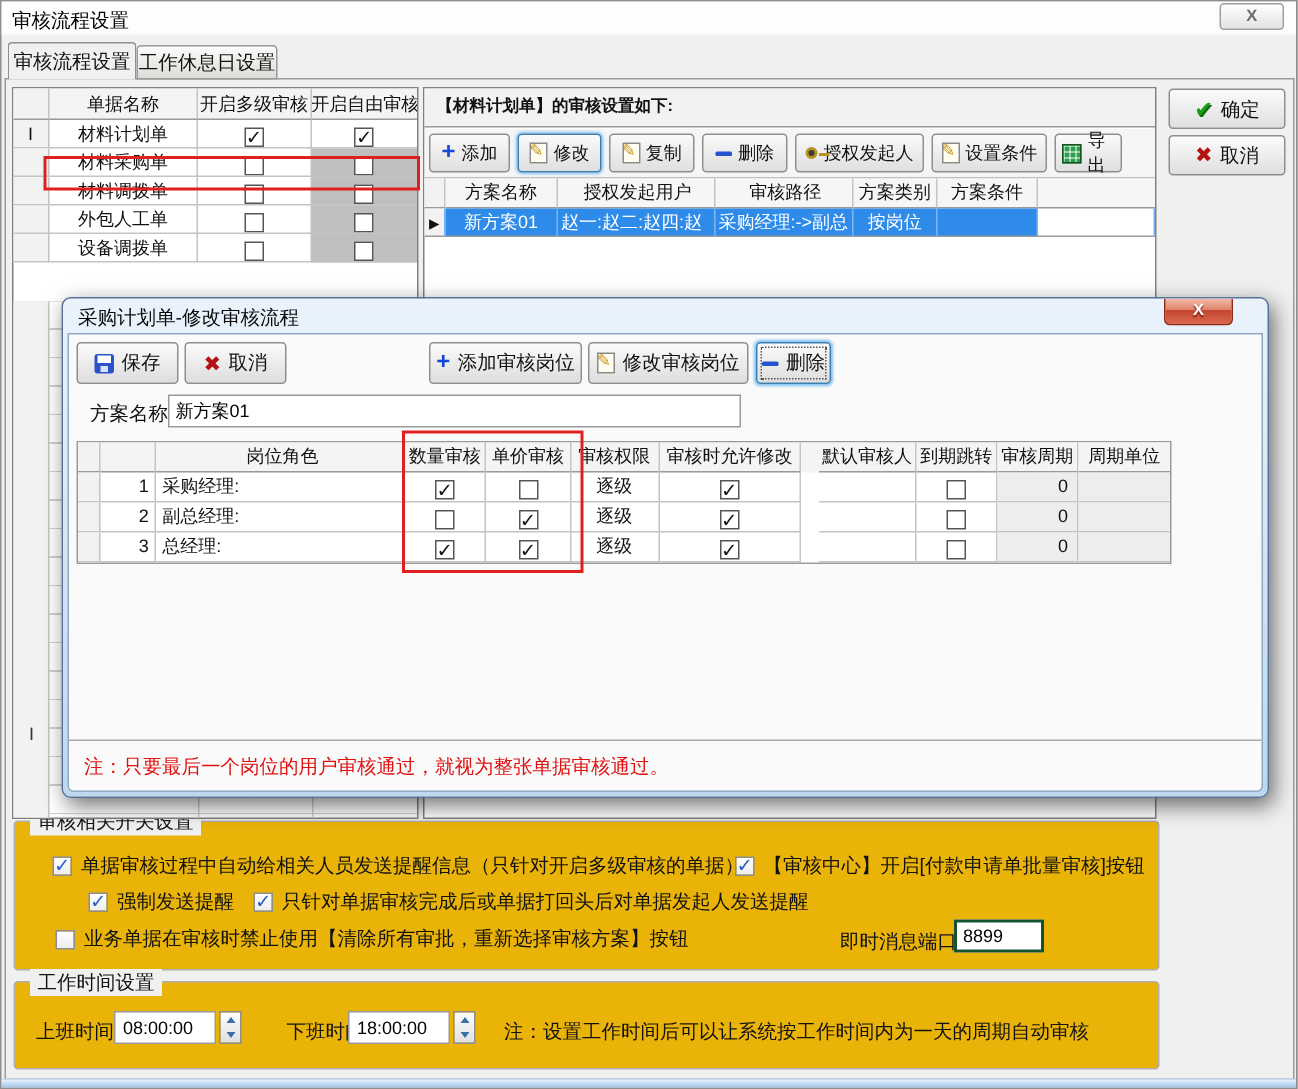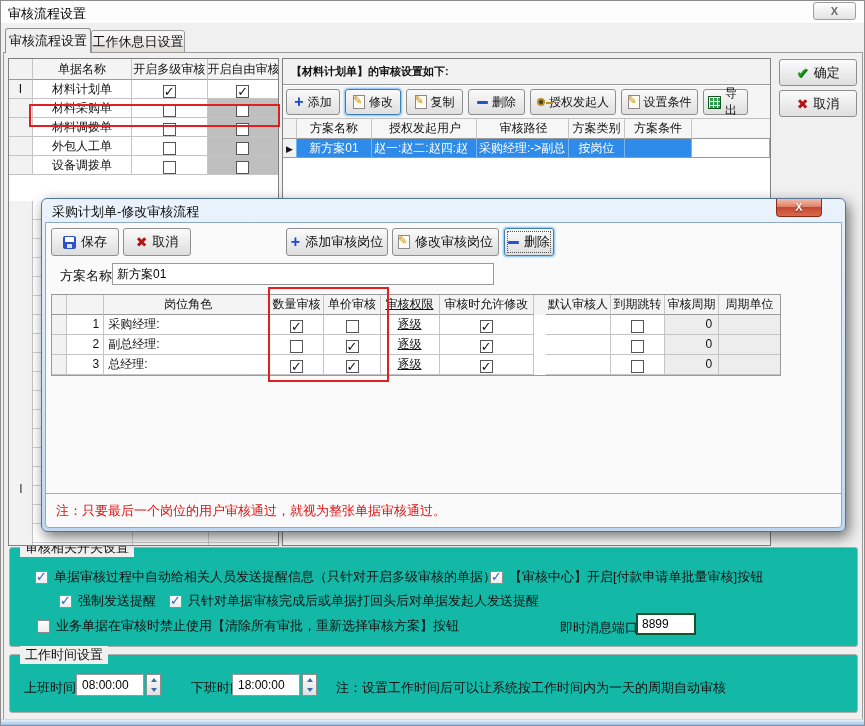--- a/index.html
+++ b/index.html
@@ -129,35 +129,35 @@
   .dgrid { position:absolute; left:5px; top:71px; width:730px; background:#fff;
     border:1px solid #9A9A9A; }
   .drow { display:flex; height:20px; }
   .drow.hdr { background:#F4F4F4; }
   .drow.hdr .cell { border-bottom:1px solid #9A9A9A; line-height:19px; text-align:center; }
   .dc0 { width:15px; background:#F2F2F2; }
   .dc-level { width:38px; text-align:right; padding-right:4px;gap:48px; }
   .dc-role { width:168px; text-align:left; padding-left:4px; }
   .dc-qty { width:56px; text-align:center; }
   .dc-price { width:57px; text-align:center; }
-  .dc-perm { width:60px; text-align:center;text-decoration:underline; }
+  .dc-perm { width:60px; text-align:center; }
   .dc-mod { width:96px; text-align:center; }
   .dc-def { width:66px;margin-left:12px; }
   .dc-jump { width:55px; text-align:center; }
   .dc-cycle { width:55px; text-align:right; padding-right:6px; background:#EDEDED; }
   .dc-unit { width:62px; background:#EDEDED; border-right:none; }
   .drow.hdr .dc-cycle, .drow.hdr .dc-unit { background:#F4F4F4; }
   .drow.hdr .dc-level { display:flex; align-items:center; justify-content:center; padding:0; }
   .dred { position:absolute; left:222px; top:64px; width:121px; height:95px;
     border:2px solid #E02020; z-index:5; pointer-events:none; }
   .ddivider { position:absolute; left:0; right:0; top:270px; height:1px; background:#A8A8A8; }
   .dnote { position:absolute; left:10px; top:279px; color:#E01010; font-size:13px; }
 
   
-  .fs { position:absolute; left:8px; width:849px; border:1px solid #AFAFAF; border-radius:3px; background:#14b8a6; }
+  .fs { position:absolute; left:8px; width:764px; border:1px solid #AFAFAF; border-radius:3px; background:#eab308; }
   .fs1 { top:546px; height:100px; }
   .fs2 { top:653px; height:59px; }
   .fs-legend { position:absolute; left:10px; top:-9px; background:#F0F0F0; padding:0 5px; font-size:13px; }
   .cbitem { position:absolute; display:flex; gap:6px; align-items:center; font-size:13px; }
   .cbitem .lbl { cursor:default; }
   .port-input { position:absolute; left:626px; top:65px; width:60px; height:22px; border:2px solid #14532d;
     background:#fff; font-size:12px; padding:0 4px; font-family:inherit; }
   .time-label { position:absolute; top:24px; font-size:13px; }
   .time-input { position:absolute; top:19px; height:22px; border:1px solid #9A9A9A; background:#fff;
     font-size:12px; padding:0 5px; font-family:inherit; }

